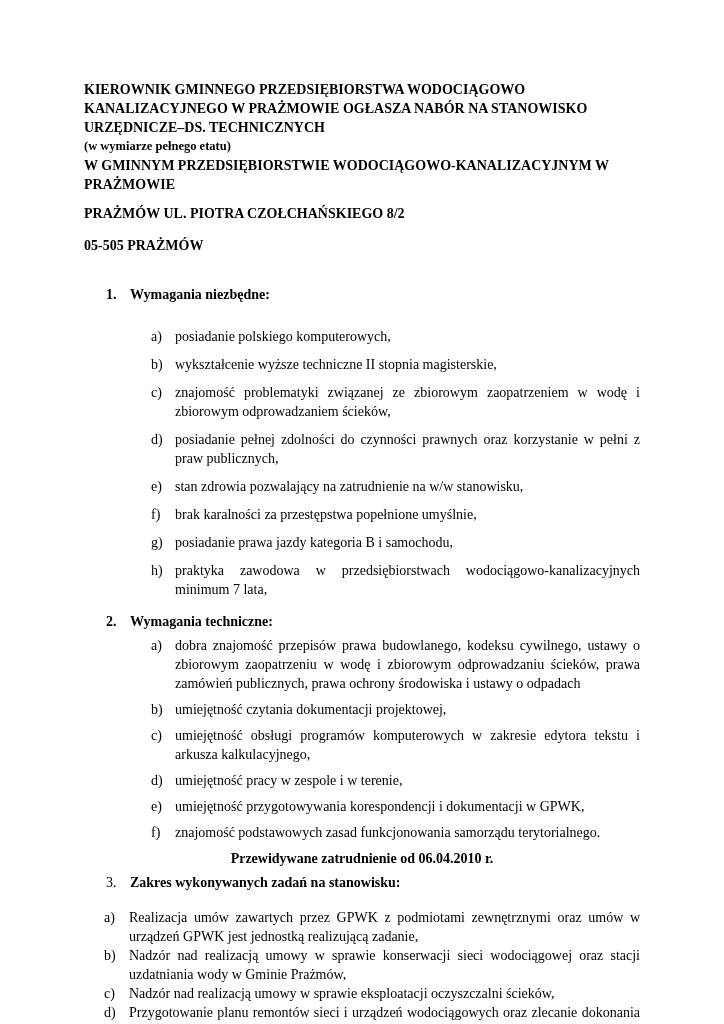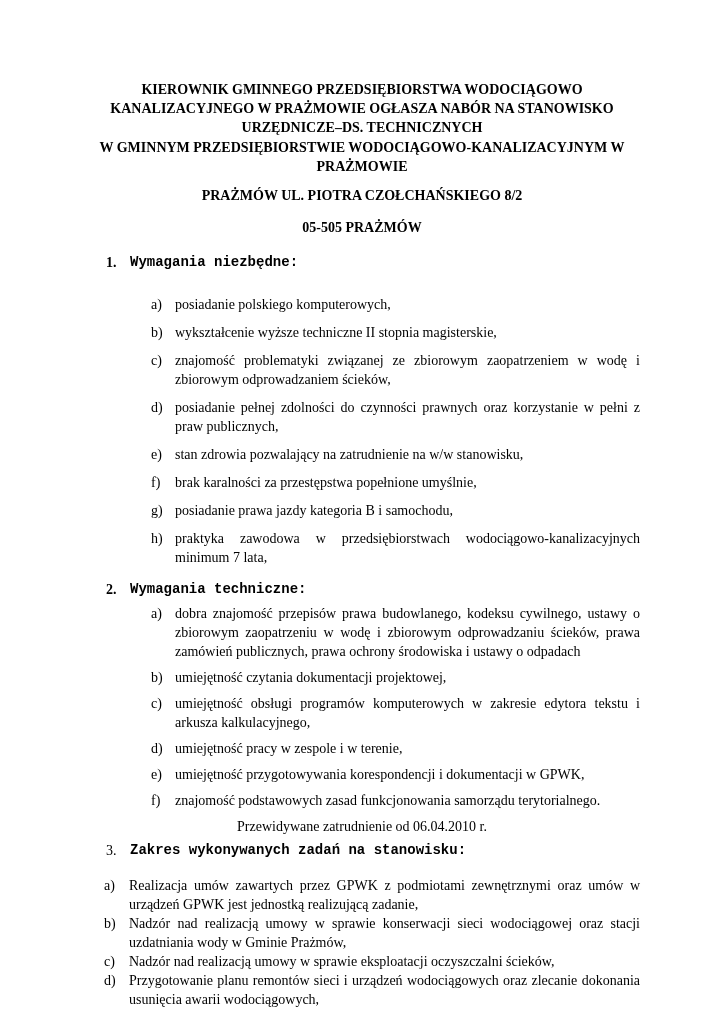--- a/index.html
+++ b/index.html
@@ -14,63 +14,64 @@
     color: #000000;
   }
   .page {
     width: 724px; height: 1024px;
     padding: 80px 84px 0 84px;
     font-size: 14px;
     line-height: 19px;
   }
 
   
-  .header { text-align: center; font-weight: bold; margin-bottom: 16px; }
+  .header { text-align: left; font-weight: bold; margin-bottom: 30px; }
   .h-title { line-height: 19px; }
   .h-sub { font-size: 12.5px; line-height: 17px; margin-top: 1px; }
   .h-org { line-height: 19px; margin-top: 1px; }
   .h-addr1 { margin-top: 10px; }
   .h-addr2 { margin-top: 13px; }
 
   
   .sec-heading { display: flex; padding-left: 22px; font-weight: bold; }
   .sec-num { flex: 0 0 24px; }
-  .sec-title { flex: 1; font-family: Liberation Mono, monospace; }
+  .sec-title { flex: 1; }
   .sec1 .sec-heading { margin-bottom: 23px; }
   .sec2 { margin-top: 13px; }
   .sec2 .sec-heading { margin-bottom: 5px; }
   .sec3 .sec-heading { margin-bottom: 16px; }
   .sec3 .sec-num { font-weight: normal; }
 
   
   .items-deep { padding-left: 67px; }
   .items-deep .item { display: flex; margin-bottom: 9px; }
   .items-deep .marker { flex: 0 0 24px; }
   .items-deep .txt { flex: 1; text-align: justify; }
   .sec2 .items-deep .item { margin-bottom: 7px; }
 
   
   .note {
-    text-align: center; font-weight: normal;
+    text-align: center; font-weight: bold;
     margin-top: 0; margin-bottom: 5px;
   }
 
   
   .items-wide { padding-left: 20px; }
   .items-wide .item { display: flex; margin-bottom: 0; }
   .items-wide .marker { flex: 0 0 25px; }
   .items-wide .txt { flex: 1; text-align: justify; }
 </style>
 </head>
 <body>
 
 <div class="page">
 
   <div class="header">
     <div class="h-title">KIEROWNIK GMINNEGO PRZEDSIĘBIORSTWA WODOCIĄGOWO KANALIZACYJNEGO W PRAŻMOWIE OGŁASZA NABÓR NA STANOWISKO URZĘDNICZE–DS. TECHNICZNYCH</div>
+    <div class="h-sub">(w wymiarze pełnego etatu)</div>
     <div class="h-org">W GMINNYM PRZEDSIĘBIORSTWIE WODOCIĄGOWO-KANALIZACYJNYM W PRAŻMOWIE</div>
     <div class="h-addr1">PRAŻMÓW UL. PIOTRA CZOŁCHAŃSKIEGO 8/2</div>
     <div class="h-addr2">05-505 PRAŻMÓW</div>
   </div>
 
   <div class="section sec1">
     <div class="sec-heading">
       <span class="sec-num">1.</span>
       <span class="sec-title">Wymagania niezbędne:</span>
     </div>

